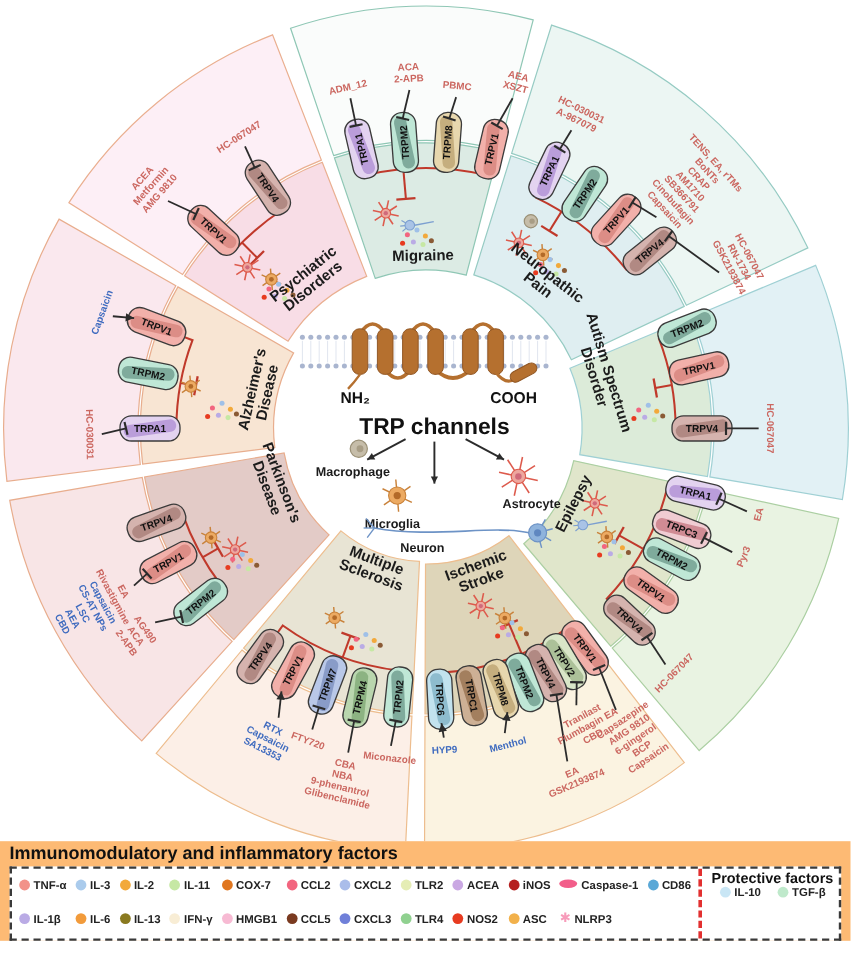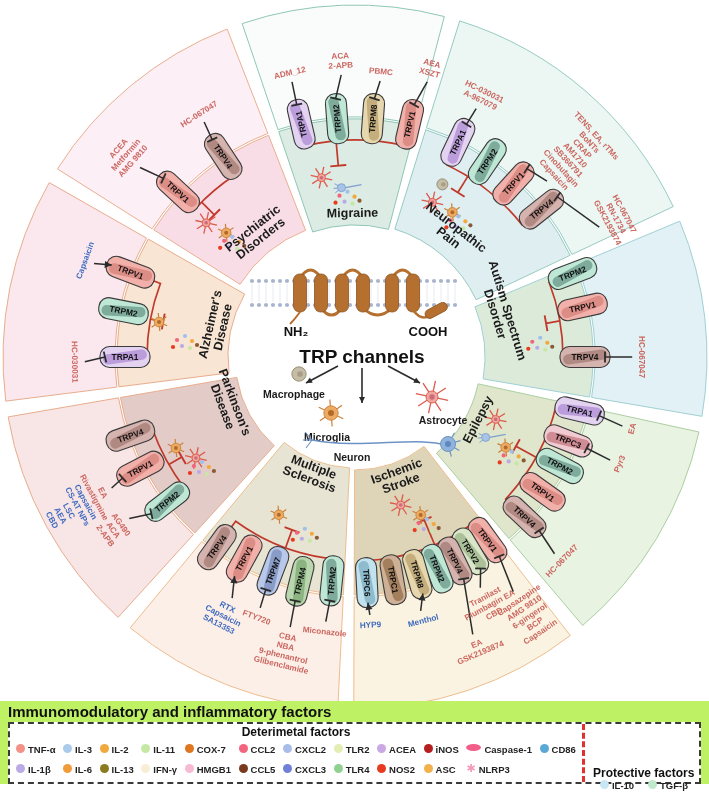--- a/index.html
+++ b/index.html
@@ -1,25 +1,25 @@
 <!DOCTYPE html>
 <html><head>
 <meta charset="utf-8">
 <style>
   html,body{margin:0;padding:0;background:#fff;}
   body{width:709px;height:796px;position:relative;font-family:"Liberation Sans",sans-serif;-webkit-font-smoothing:antialiased;}
   #stage{position:absolute;left:0;top:0;width:709px;height:796px;overflow:hidden;background:#fff;}
   svg{font-family:"Liberation Sans","DejaVu Sans",sans-serif;}
-  .legend{position:absolute;left:0;top:701px;width:709px;background:#bef264;}
+  .legend{position:absolute;left:0;top:701px;width:709px;background:#fdba74;}
   .legend-title{margin:2px 0 2px 8px;font-size:15px;font-weight:bold;color:#111;}
   .legend-box{margin:0 8px;border:2px dashed #3a3a3a;display:flex;height:58px;background:#fff;}
   .det{flex:1;border-right:3px dashed #e23030;padding:1px 6px 2px 6px;display:flex;flex-direction:column;}
   .det-header{text-align:center;font-size:12px;font-weight:bold;color:#111;line-height:14px;}
   .det-grid{display:grid;grid-template-columns:repeat(12,auto);justify-content:space-between;align-content:space-around;flex:1;column-gap:2px;}
-  .prot{width:102px;padding:1px 4px 2px 8px;display:flex;flex-direction:column;margin-top:41px;}
+  .prot{width:102px;padding:1px 4px 2px 8px;display:flex;flex-direction:column;}
   .prot-header{font-size:12px;font-weight:bold;color:#111;line-height:14px;}
   .prot-items{display:flex;flex-direction:row;justify-content:space-around;flex:1;}
   .l-item{display:flex;align-items:flex-start;gap:3px;font-size:9.5px;font-weight:bold;color:#222;white-space:nowrap;}
   .dot{display:inline-block;width:9px;height:9px;border-radius:50%;flex:0 0 auto;}
   .dot.ellipse{width:15px;height:7px;}
   .star{font-size:11px;line-height:9px;font-weight:normal;}
 </style>
 </head>
 <body>
 
@@ -772,21 +772,20 @@
           <circle cx="448" cy="444" r="3" fill="#5f87c0"></circle>
         </g>
         <text transform="translate(352 457) rotate(0)" font-size="10.5" font-weight="bold" text-anchor="middle" dominant-baseline="central" fill="#1b1b1b"><tspan x="0" dy="0">Neuron</tspan></text>
       </g>
     </svg>
 
   <div class="legend">
     <div class="legend-title">Immunomodulatory and inflammatory factors</div>
     <div class="legend-box">
       <div class="det">
-        <div class="det-header">Deterimetal factors</div>
         <div class="det-grid" id="detGrid">
             <div class="l-item">
               <span class="dot" style="background: rgb(242, 146, 137);"></span>
               <span>TNF-α</span>
             </div>
             <div class="l-item">
               <span class="dot" style="background: rgb(170, 203, 236);"></span>
               <span>IL-3</span>
             </div>
             <div class="l-item">

